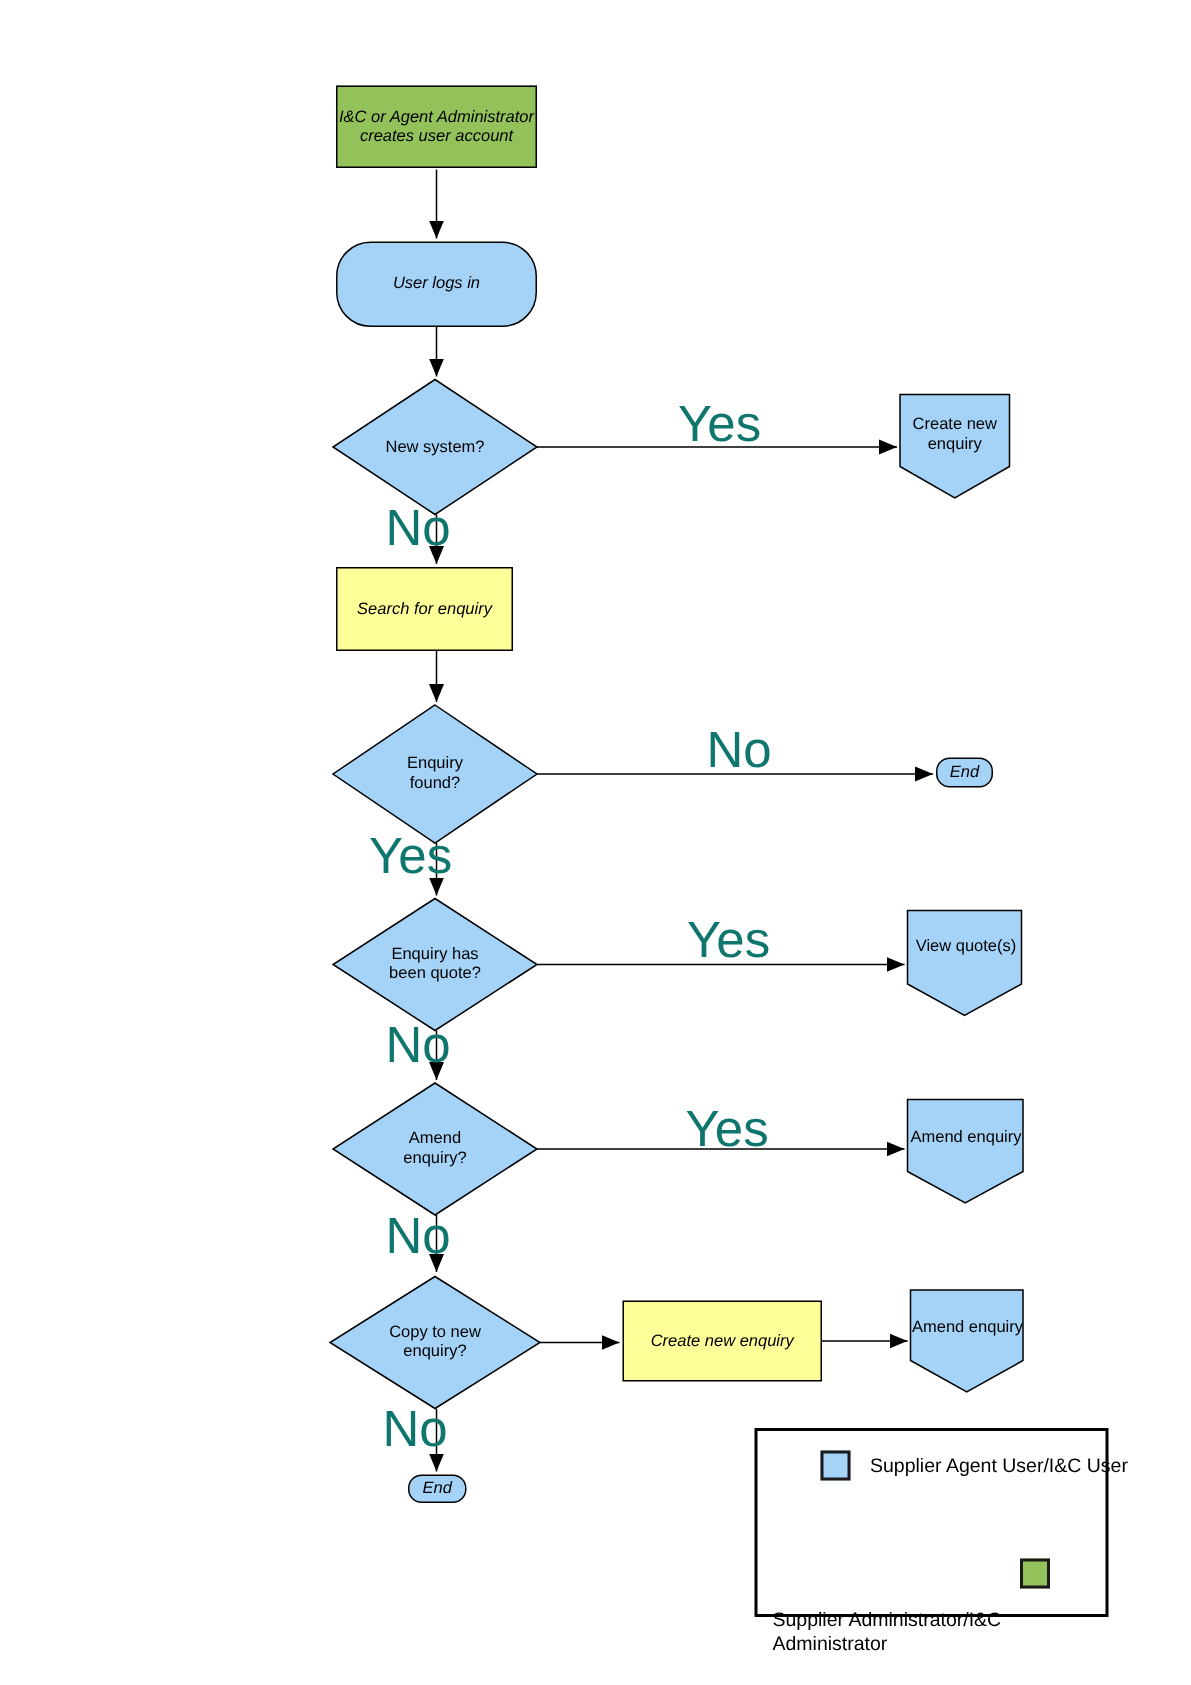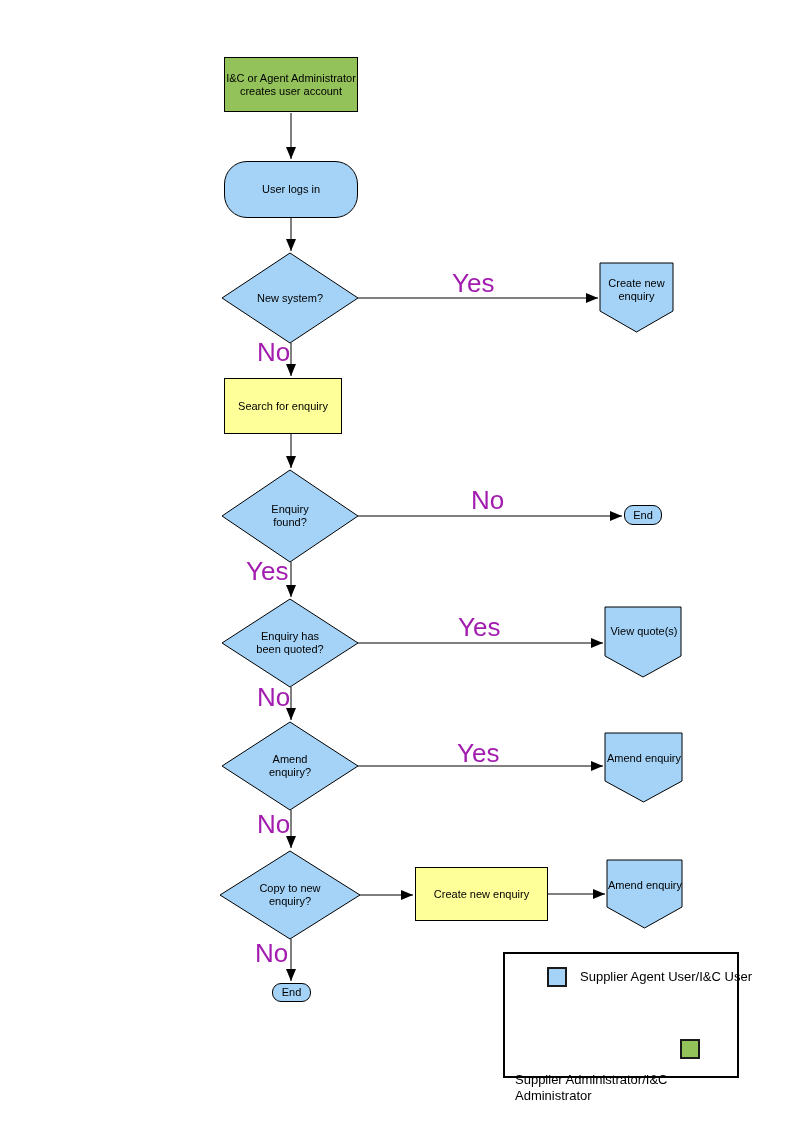--- a/index.html
+++ b/index.html
@@ -17,39 +17,40 @@
     box-sizing: border-box;
     border: 1px solid #000;
     display: flex;
     align-items: center;
     justify-content: center;
     text-align: center;
     font-size: 11px;
     line-height: 13px;
     color: #000;
     z-index: 2;
+    font-style: italic;
   }
   .fill-green  { background: #94C25A; }
   .fill-blue   { background: #A4D3F7; border-radius: 23px; }
   .fill-yellow { background: #FFFF99; }
   .pill { border-radius: 9px; font-size: 11px; }
   .shape-label {
     position: absolute;
     text-align: center;
     font-size: 11px;
     line-height: 13px;
     color: #000;
     z-index: 3;
   }
   .nowrap { white-space: nowrap; }
   .edge-label {
     position: absolute;
-    font-size: 26px;
+    font-size: 34px;
     line-height: 28px;
-    color: #a21caf;
+    color: #0f766e;
     z-index: 3;
   }
   svg .shape-blue { fill: #A4D3F7; stroke: #000; stroke-width: 1; }
   svg .edge { stroke: #000; stroke-width: 1; }
   #legend-box {
     position: absolute;
     left: 503px; top: 952px;
     width: 236px; height: 126px;
     box-sizing: border-box;
     border: 2px solid #000;
@@ -135,21 +136,21 @@
   <div class="node fill-blue pill" style="left:624px; top:505px; width:38px; height:20px;">
     <span>End</span>
   </div>
 
   <div class="node fill-blue pill" style="left:272px; top:983px; width:39px; height:19px;">
     <span>End</span>
   </div>
 
   <div class="shape-label" style="left:230px; top:292px; width:120px;">New system?</div>
   <div class="shape-label" style="left:255px; top:503px; width:70px;">Enquiry found?</div>
-  <div class="shape-label" style="left:250px; top:630px; width:80px;">Enquiry has been quoted?</div>
+  <div class="shape-label" style="left:250px; top:630px; width:80px;">Enquiry has been quote?</div>
   <div class="shape-label" style="left:262px; top:753px; width:56px;">Amend enquiry?</div>
   <div class="shape-label" style="left:253px; top:882px; width:74px;">Copy to new enquiry?</div>
 
   <div class="shape-label" style="left:600px; top:277px; width:73px;">Create new enquiry</div>
   <div class="shape-label nowrap" style="left:609px; top:625px; width:70px;">View quote(s)</div>
   <div class="shape-label nowrap" style="left:607px; top:752px; width:74px;">Amend enquiry</div>
   <div class="shape-label nowrap" style="left:608px; top:879px; width:74px;">Amend enquiry</div>
 
   <div class="edge-label" style="left:452px; top:269px;">Yes</div>
   <div class="edge-label" style="left:257px; top:338px;">No</div>

